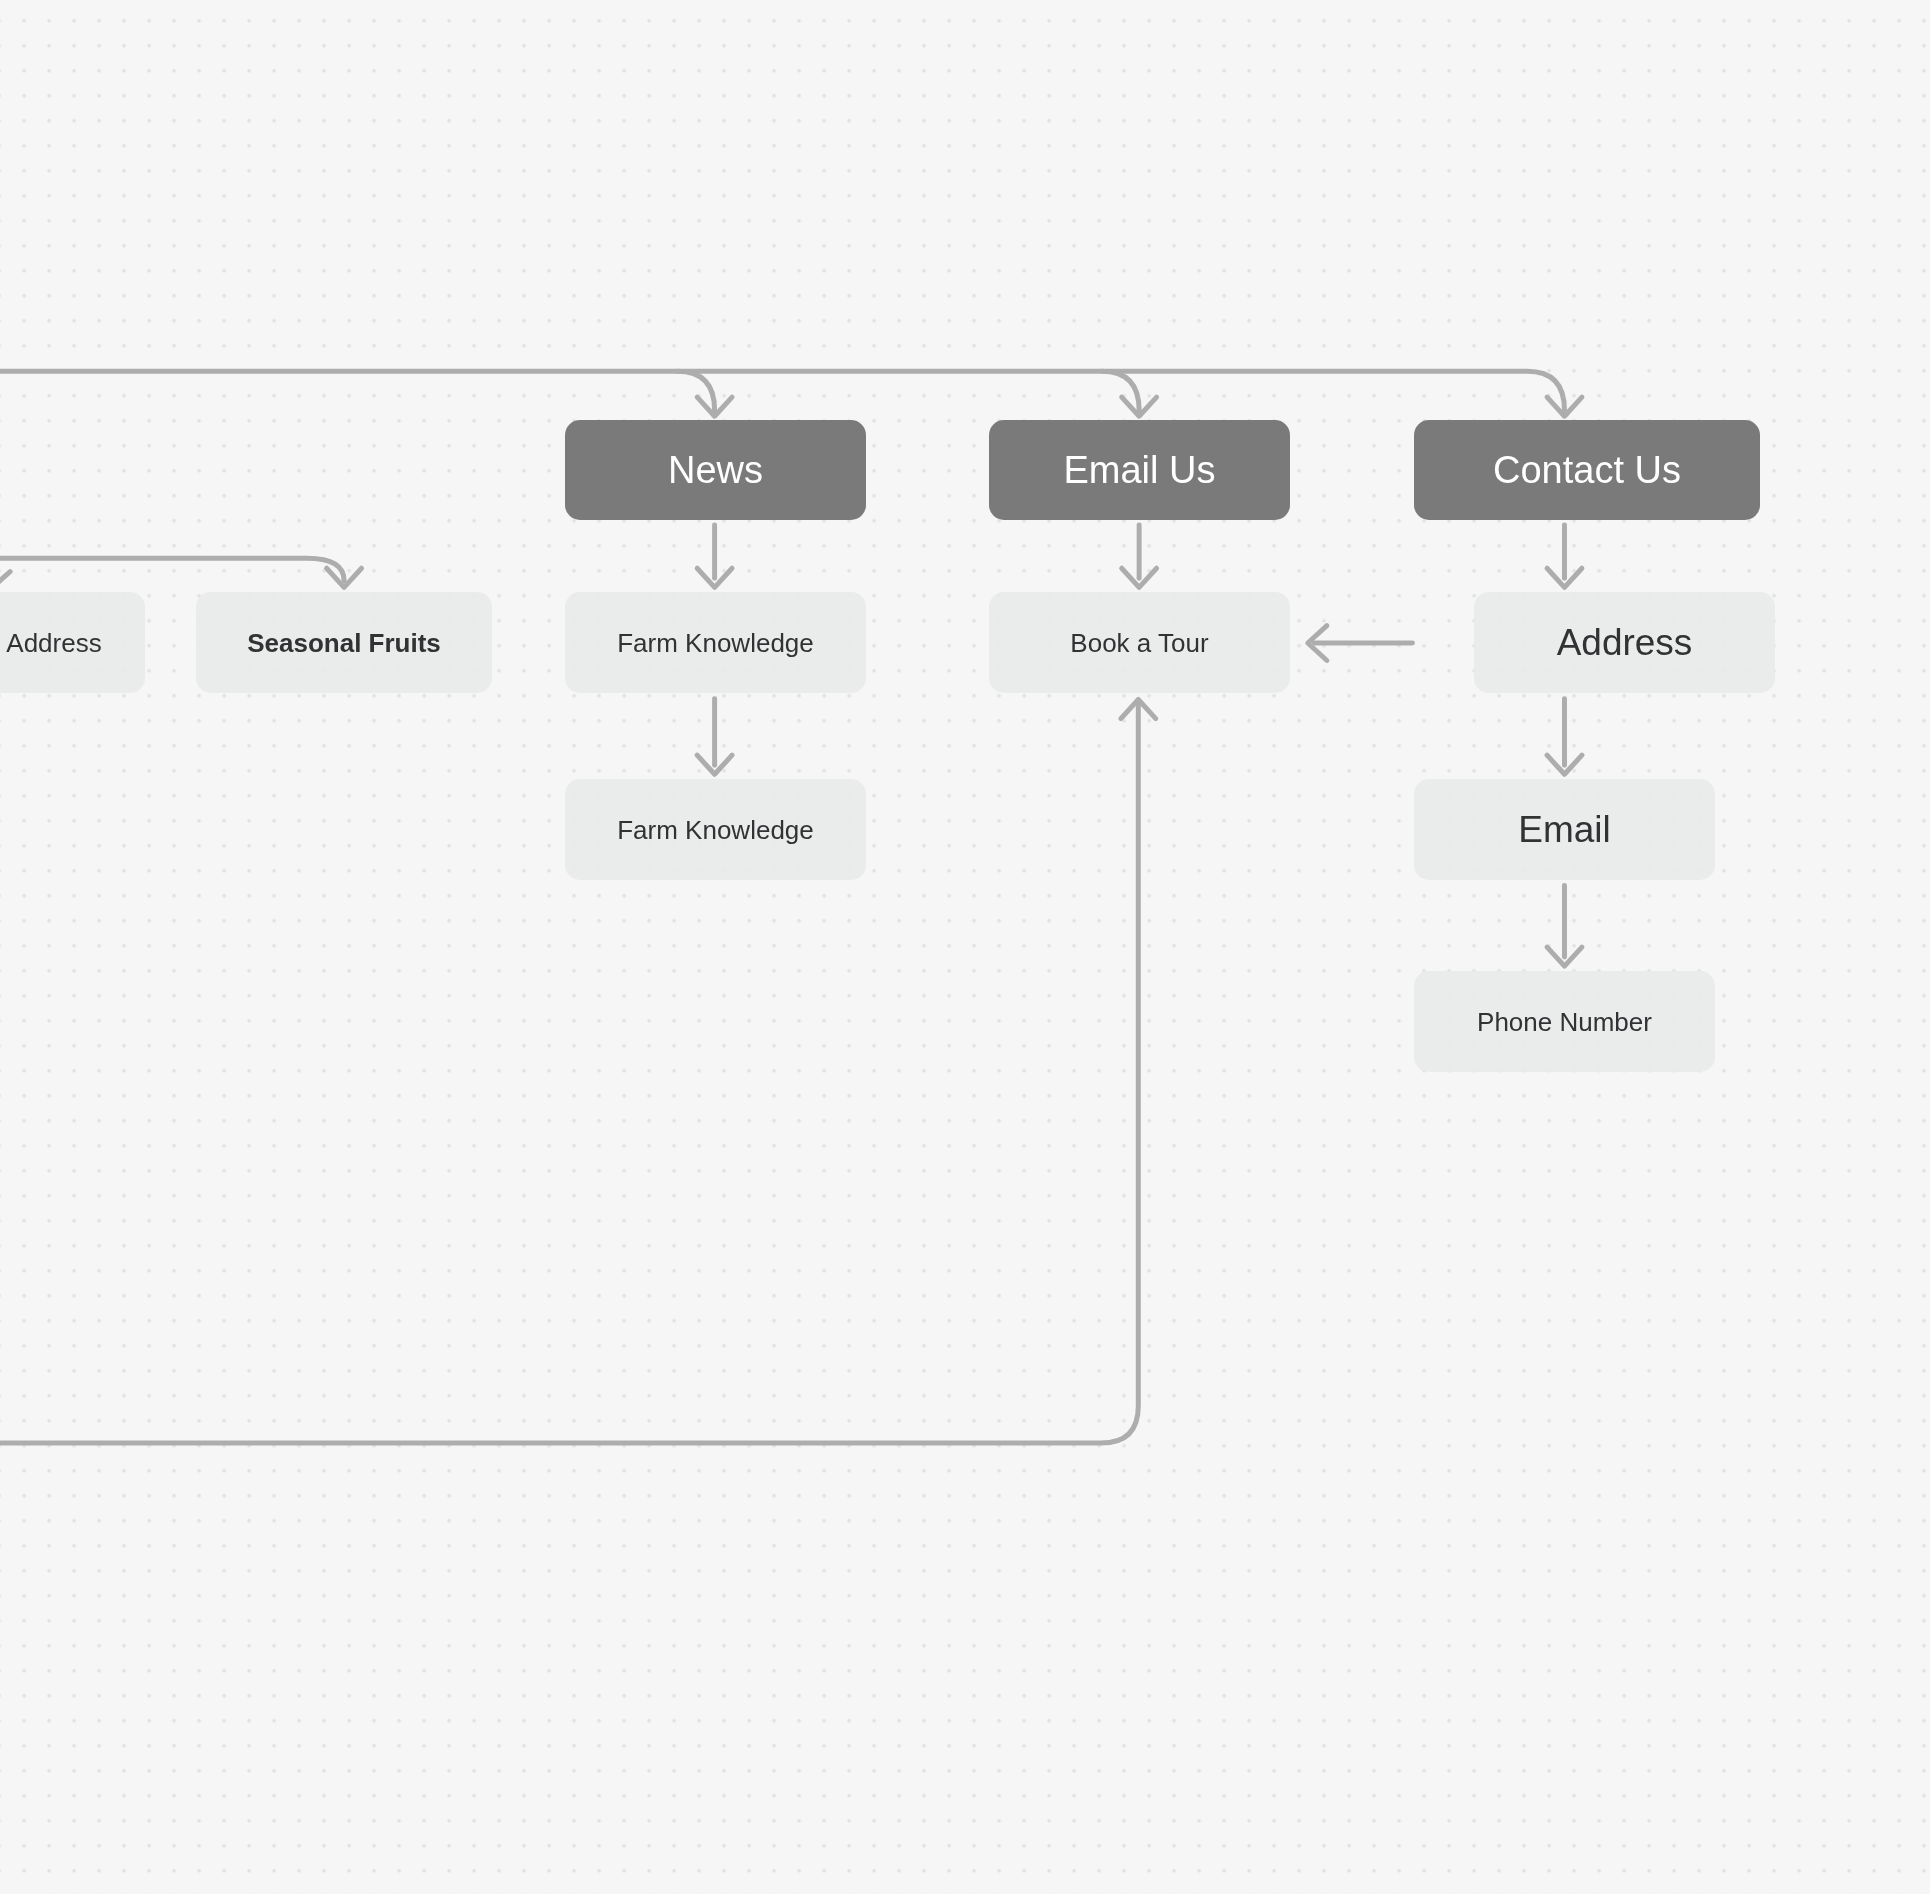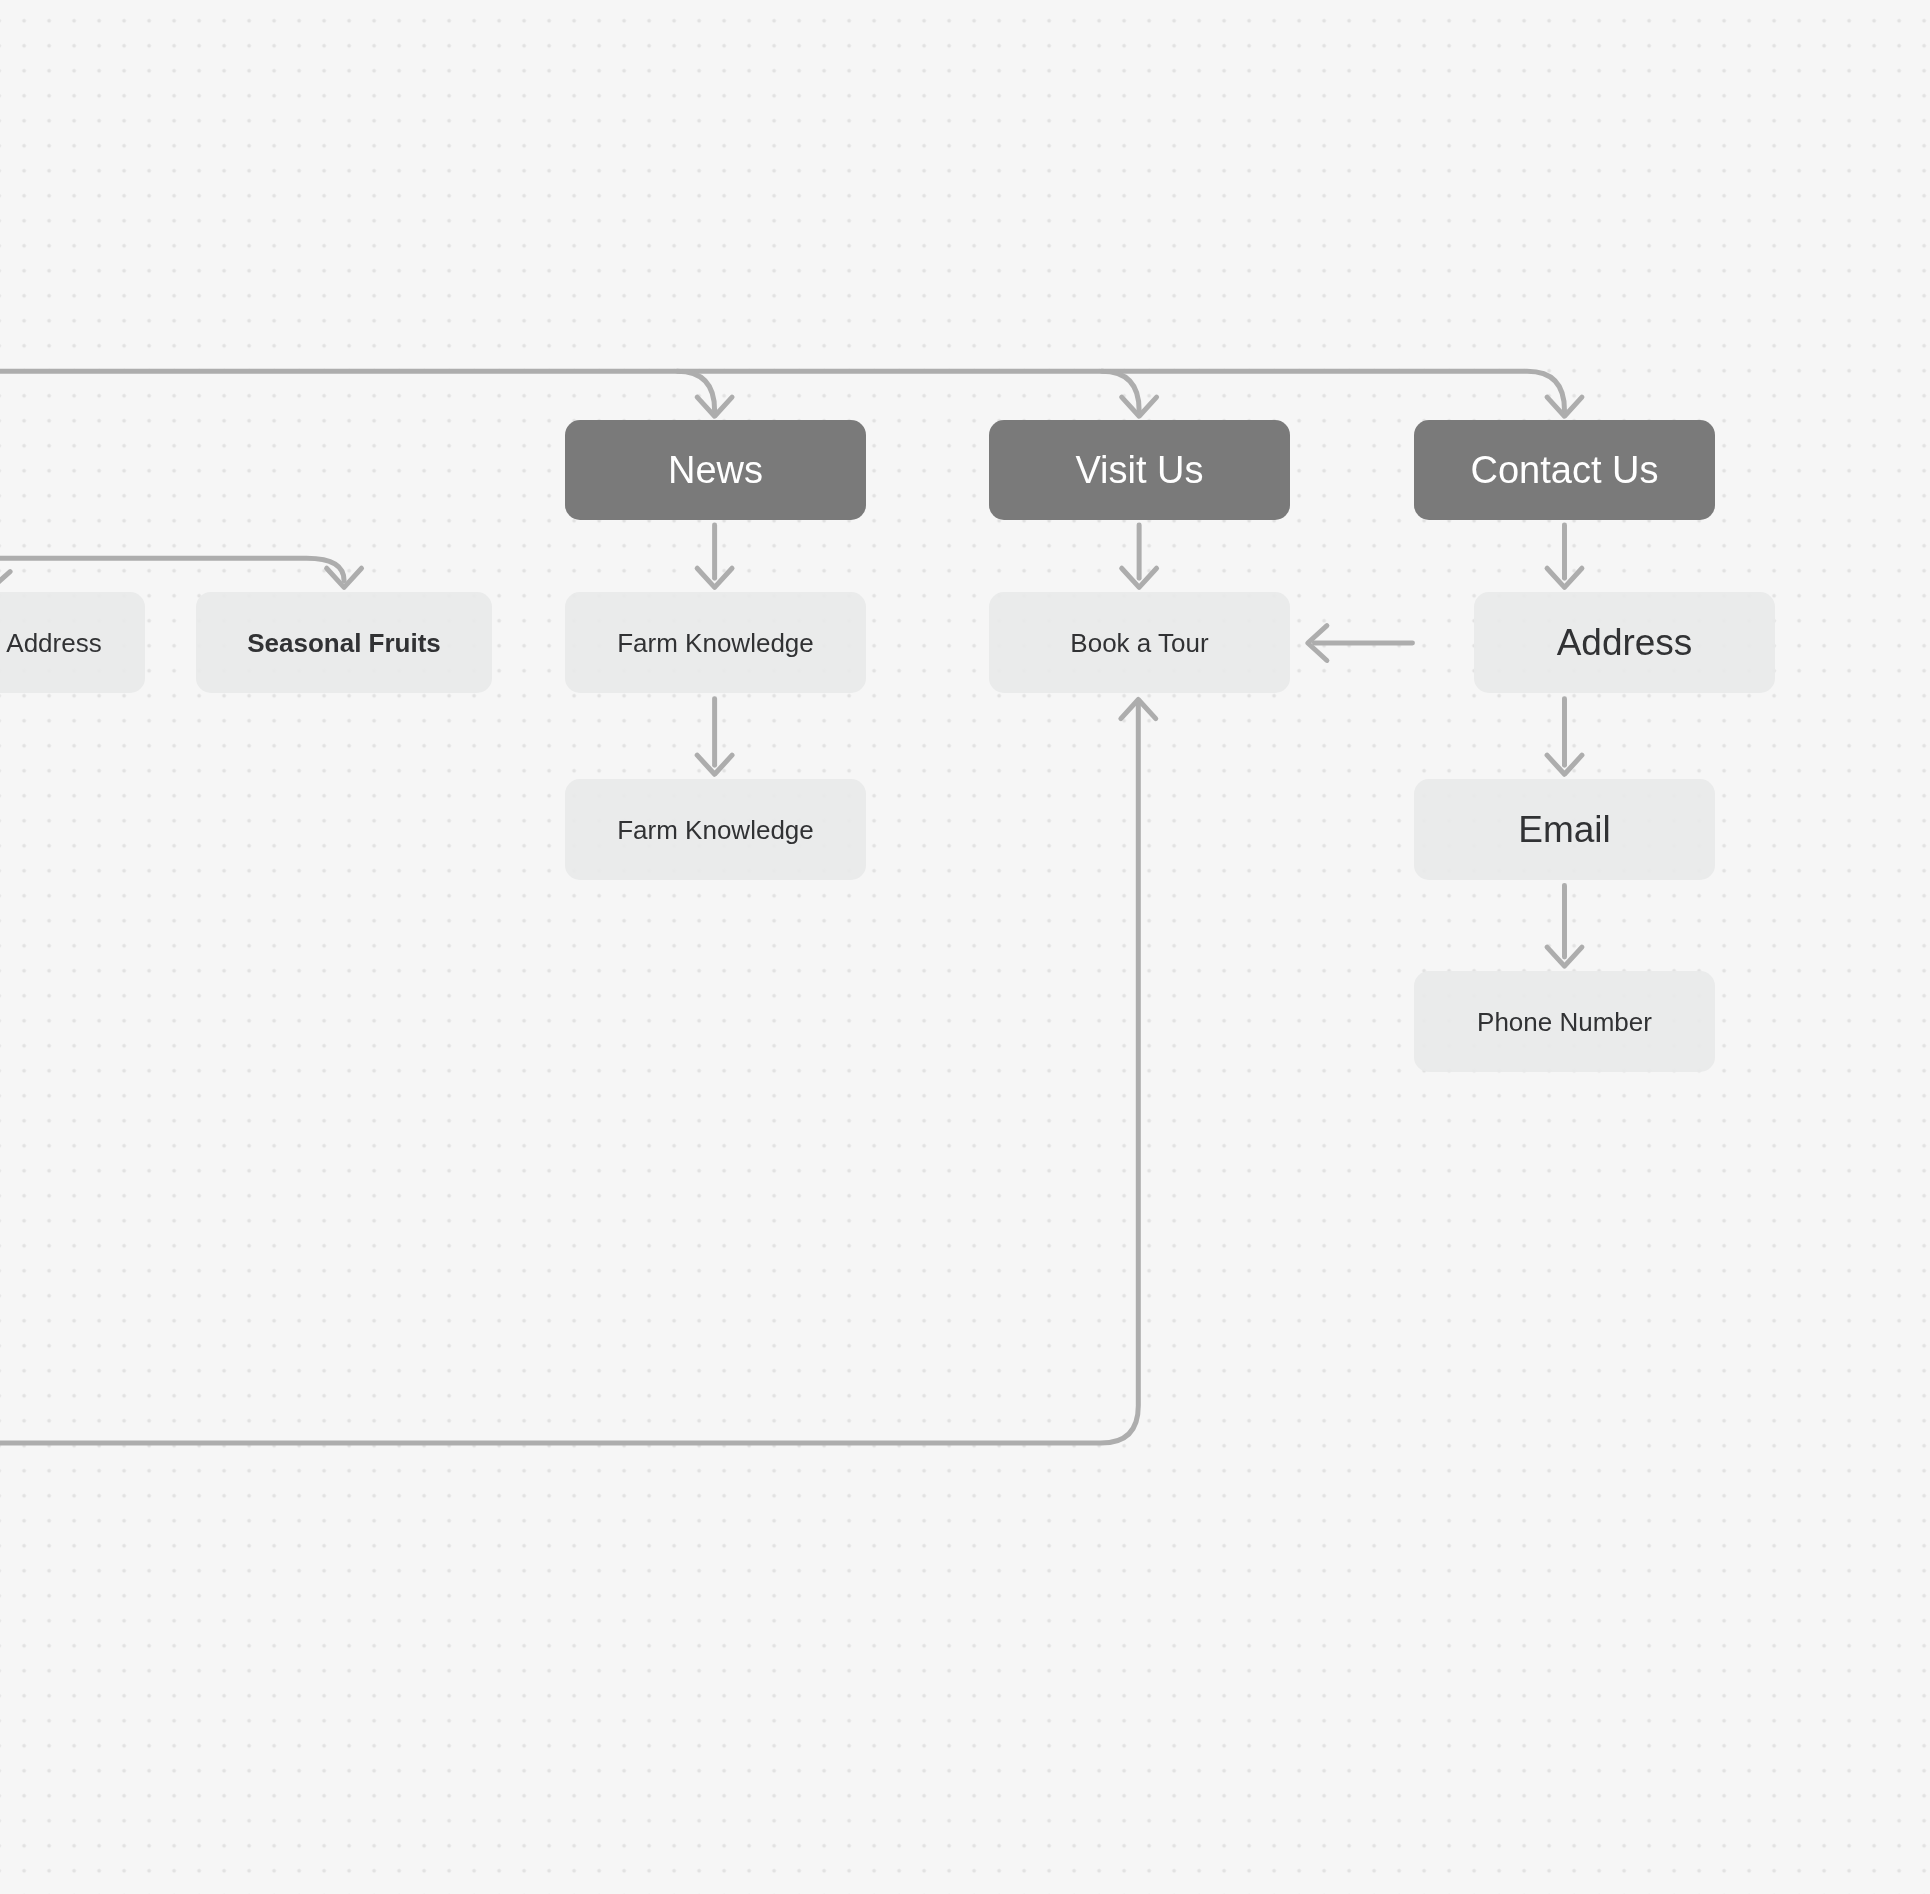--- a/index.html
+++ b/index.html
@@ -46,21 +46,21 @@
   .node.secondary{
     background:rgba(232,233,233,0.93);
     color:#313234;
     font-size:26px;
   }
   .node.secondary.lg{font-size:37px;}
 
   
   .n-news          {left:565px;  top:420px;  width:301px; height:100px;text-align:center;}
   .n-visit-us      {left:989px; top:420px;  width:301px; height:100px;}
-  .n-contact-us    {left:1414px; top:420px;  width:301px; height:100px;}
+  .n-contact-us    {left:1414px; top:420px;  width:346px; height:100px;}
   .n-vinegar       {left:-37px;  top:592px;  width:182px; height:101px;}
   .n-seasonal      {left:196px;  top:592px;  width:296px; height:101px;font-weight:bold;}
   .n-farm-knowledge{left:565px;  top:592px;  width:301px; height:101px;}
   .n-book-a-tour   {left:989px; top:592px;  width:301px; height:101px;}
   .n-address       {left:1474px; top:592px;  width:301px; height:101px;}
   .n-farm-activities{left:565px; top:779px;  width:301px; height:101px;}
   .n-email         {left:1414px; top:779px;  width:301px; height:101px;}
   .n-phone-number  {left:1414px; top:971px; width:301px; height:101px;}
 </style>
 </head>
@@ -132,21 +132,21 @@
     <g>
       <path d="M 1370 844 V 1692 Q 1370 1737 1325 1737 H 0"></path>
       <path d="M 1349 865 L 1370 842 L 1391 865"></path>
     </g>
   </svg>
 
   <div class="node primary n-news">
     <span>News</span>
   </div>
   <div class="node primary n-visit-us">
-    <span>Visit Us</span>
+    <span>Email Us</span>
   </div>
   <div class="node primary n-contact-us">
     <span>Contact Us</span>
   </div>
 
   <div class="node secondary n-vinegar">
     <span>Address</span>
   </div>
   <div class="node secondary n-seasonal">
     <span>Seasonal Fruits</span>

